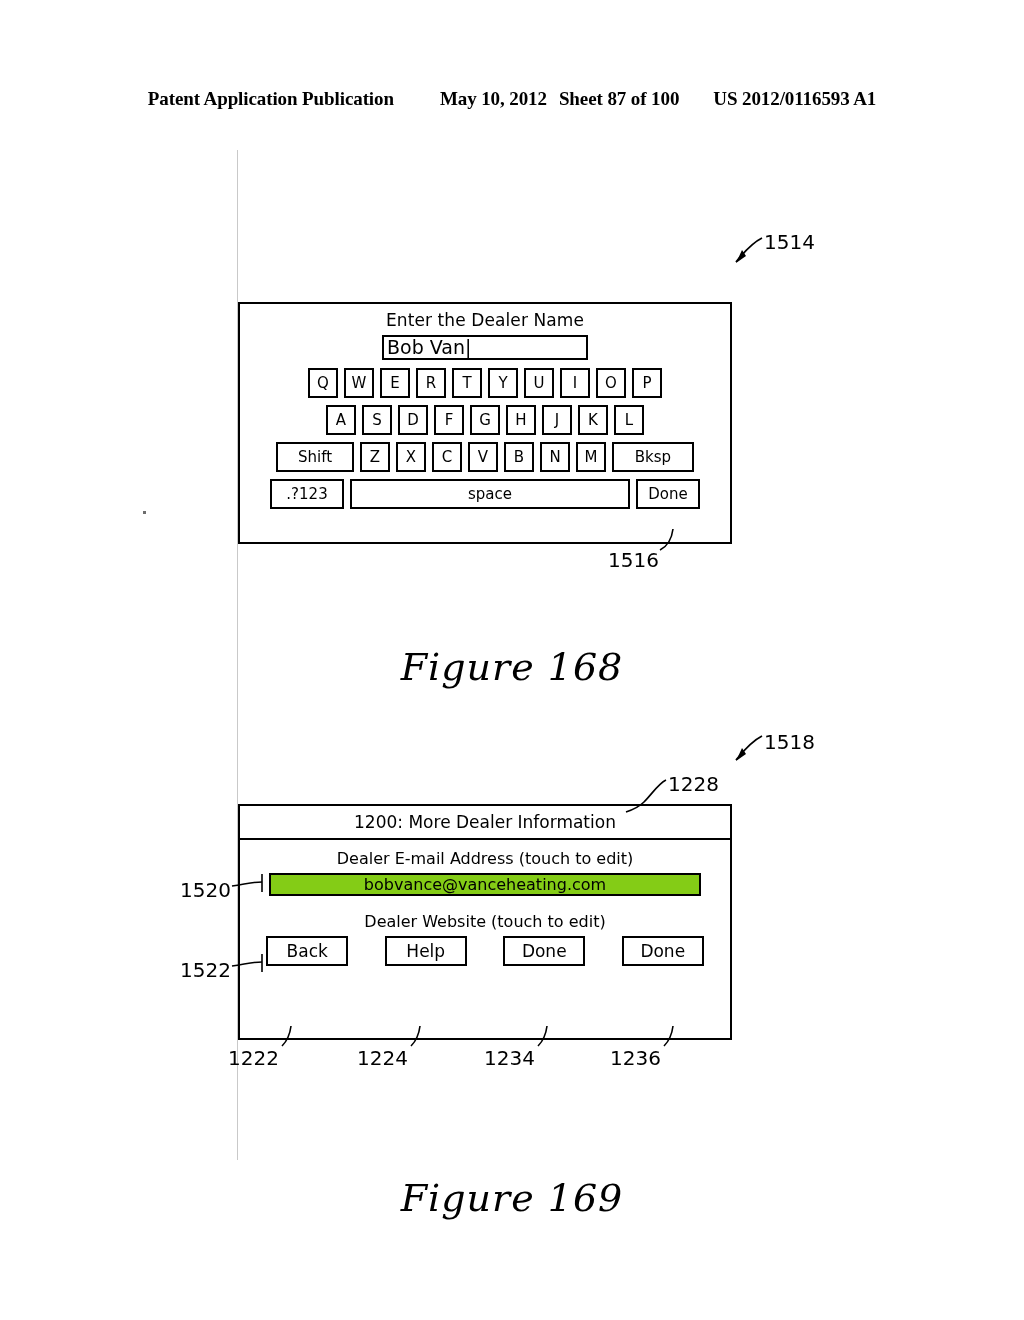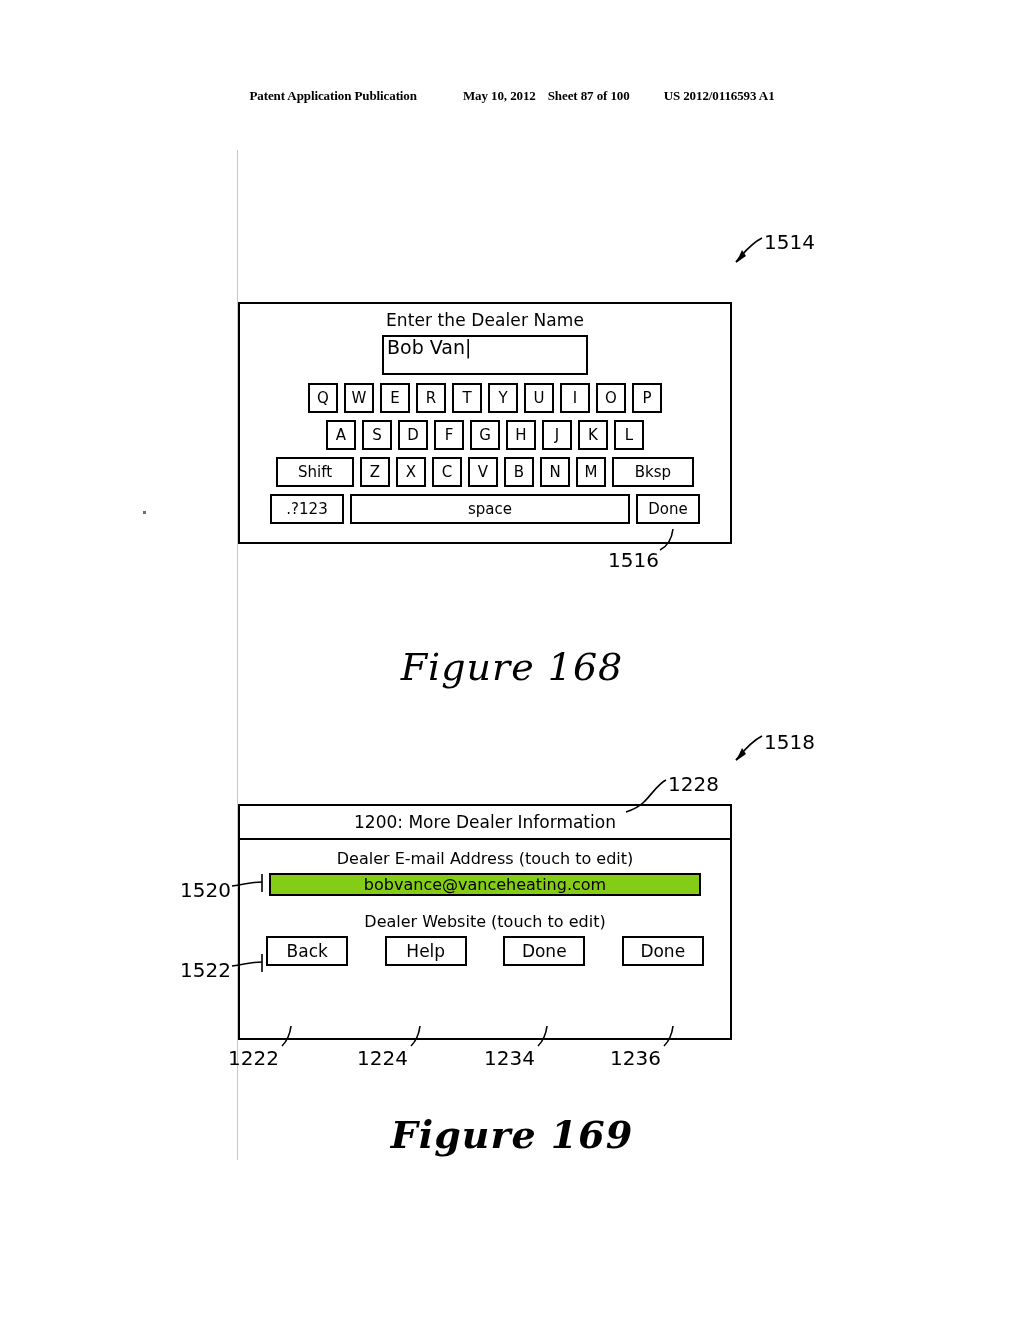--- a/index.html
+++ b/index.html
@@ -20,21 +20,21 @@
   .page-header {
     position: absolute;
     top: 88px;
     left: 0;
     width: 1024px;
     display: flex;
     justify-content: center;
     align-items: baseline;
     font-family: "Liberation Serif", serif;
     font-weight: bold;
-    font-size: 13px;
+    font-size: 19px;
     letter-spacing: -0.1px;
     white-space: nowrap;
   }
   .page-header .hdr-pub { margin-right: 46px; }
   .page-header .hdr-date { margin-right: 12px; }
   .page-header .hdr-sheet { margin-right: 34px; }
 
   
   .scan-line {
     position: absolute;
@@ -74,21 +74,21 @@
     margin-top: 6px;
     letter-spacing: 0.1px;
   }
   .kb-input-wrap {
     display: flex;
     justify-content: center;
     margin-top: 5px;
   }
   .kb-input {
     width: 206px;
-    height: 40px;
+    height: 25px;
     border: 2px solid #000;
     box-sizing: border-box;
     font-size: 19px;
     line-height: 21px;
     padding: 0 2px 0 3px;
     white-space: nowrap;
     overflow: hidden;
     background: #fff;
   }
 
@@ -181,21 +181,21 @@
   .fig-caption {
     position: absolute;
     width: 1024px;
     text-align: center;
     font-family: "DejaVu Serif", serif;
     font-style: italic;
     font-size: 38px;
     letter-spacing: 1px;
   }
   #caption-168 { top: 645px; }
-  #caption-169 { top: 1112px; font-weight: bold; }
+  #caption-169 { top: 1176px; }
 
   
   .ref {
     position: absolute;
     font-family: "DejaVu Sans", sans-serif;
     font-size: 20px;
     white-space: nowrap;
   }
   #ref-1514 { left: 764px; top: 230px; }
   #ref-1516 { left: 608px; top: 548px; }

